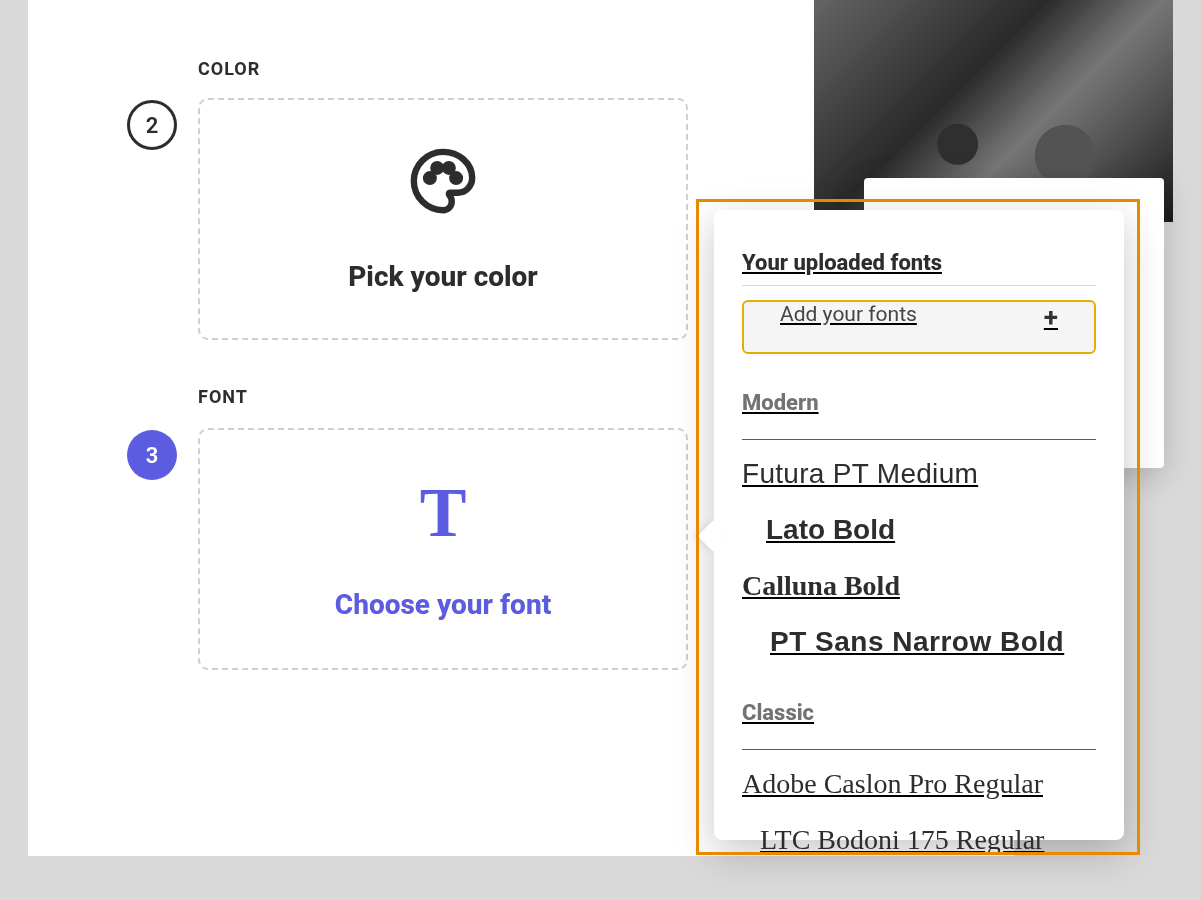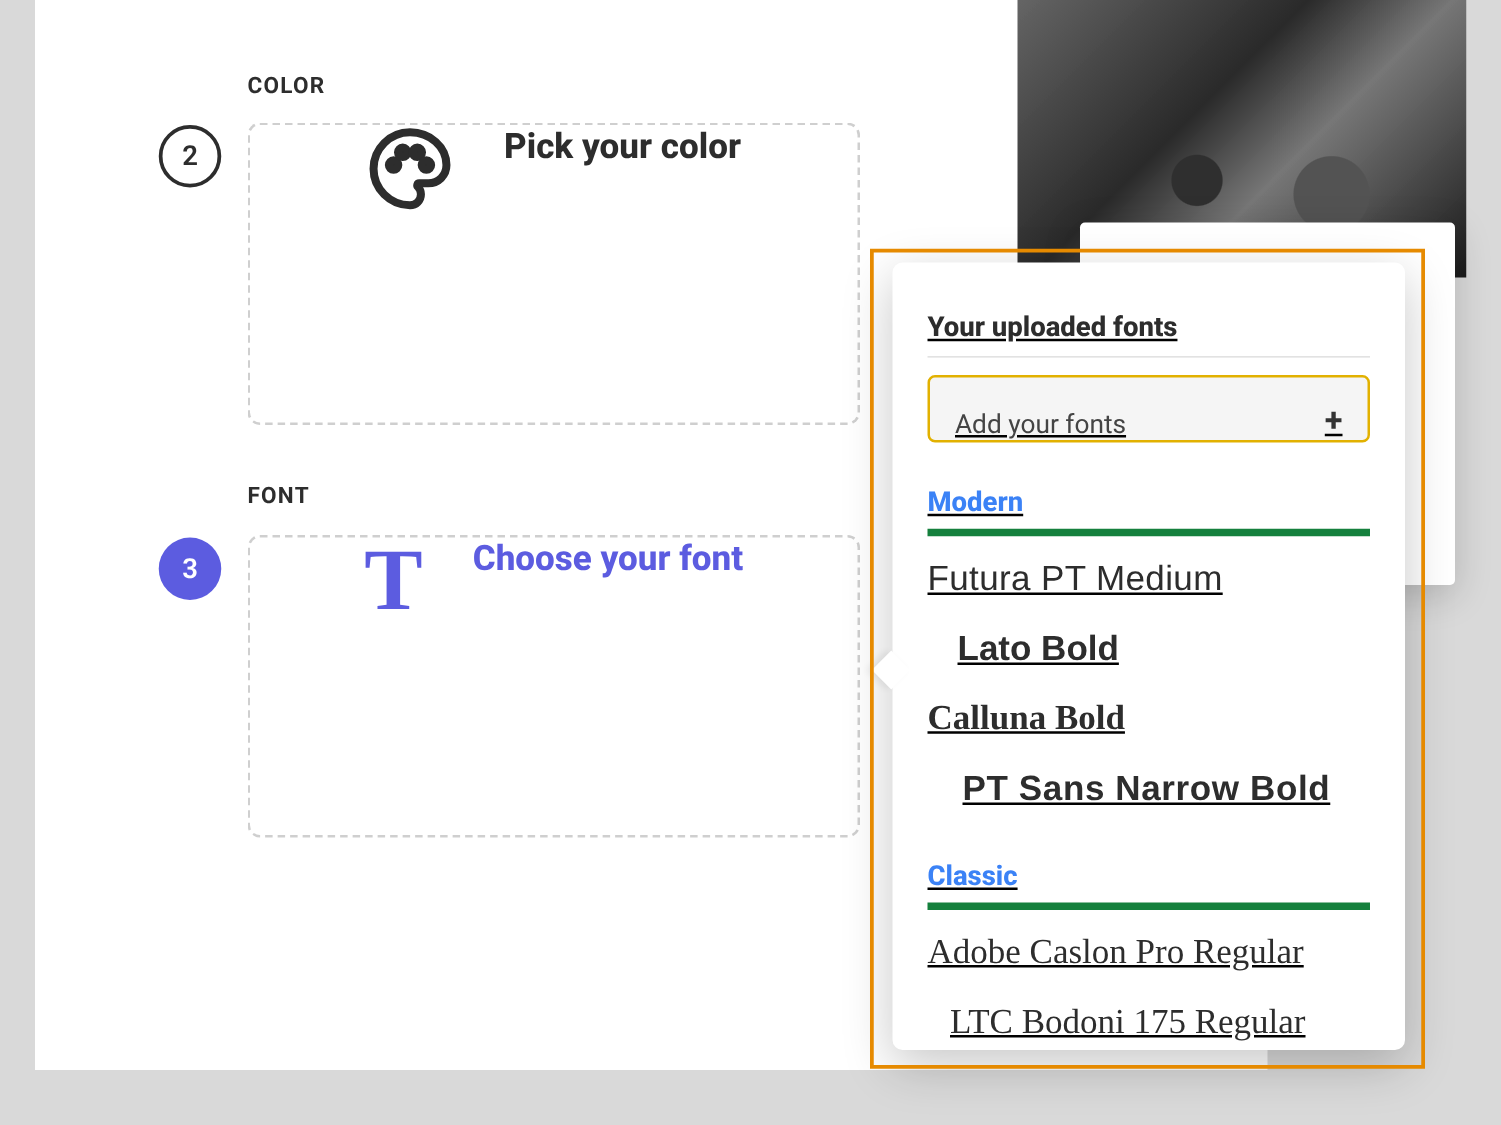--- a/index.html
+++ b/index.html
@@ -51,22 +51,22 @@
   }
 
   .step-card {
     position: absolute;
     left: 170px;
     width: 490px;
     height: 242px;
     border: 2px dashed #cfcfcf;
     border-radius: 10px;
     display: flex;
-    flex-direction: row;
-    align-items: flex-start;
+    flex-direction: column;
+    align-items: center;
     justify-content: center;
     gap: 40px;
   }
   .card-color { top: 98px; }
   .card-font  { top: 428px; }
 
   .card-title {
     font-size: 28px;
     font-weight: 800;
   }
@@ -149,36 +149,36 @@
     padding-bottom: 10px;
     border-bottom: 1px solid #d9d9d9;
   }
   .add-fonts {
     margin-top: 14px;
     width: 100%;
     height: 54px;
     border: 2px solid #e2b100;
     background: #f5f5f5;
     border-radius: 6px;
-    display: flex; align-items: flex-end; justify-content: space-between;
-    padding: 0 20px;
+    display: flex; align-items: flex-start; justify-content: space-between;
+    padding: 0 36px;
     font-size: 21px;
     color: #444;
   }
   .plus { font-size: 26px; font-weight: 700; color: #333; }
 
   .pop-group {
     margin-top: 36px;
   }
   .pop-group-h {
     font-size: 22px;
     font-weight: 800;
-    color: #3b82f6;
-    padding-bottom: 8px;
-    border-bottom: 6px solid #15803d;
+    color: #737373;
+    padding-bottom: 24px;
+    border-bottom: 1px solid #15803d;
   }
   .font-item {
     font-size: 28px;
     color: #2d2d2d;
     padding: 18px 0 6px 0;
     cursor: pointer;
   }
   .ff-futura  { font-family: Futura, "Century Gothic", sans-serif; font-weight: 500; letter-spacing: .3px; }
   .ff-lato    { font-family: "Segoe UI", Arial, sans-serif; font-weight: 800; margin-left: 24px; }
   .ff-calluna { font-family: Georgia, "Times New Roman", serif; font-weight: 700; }

